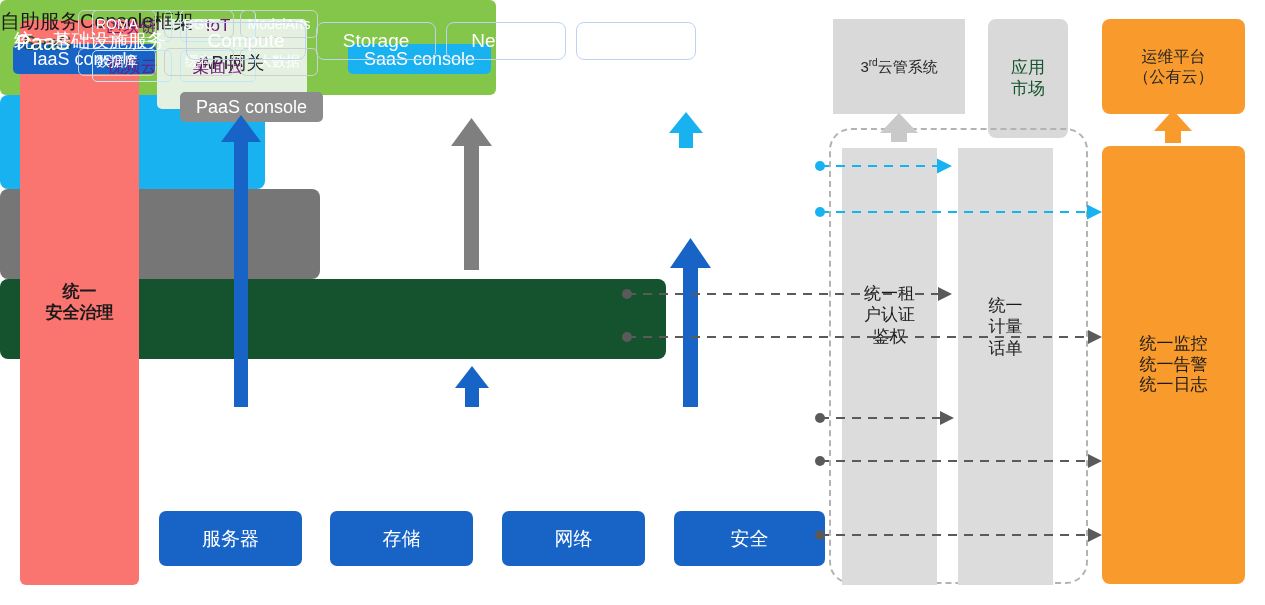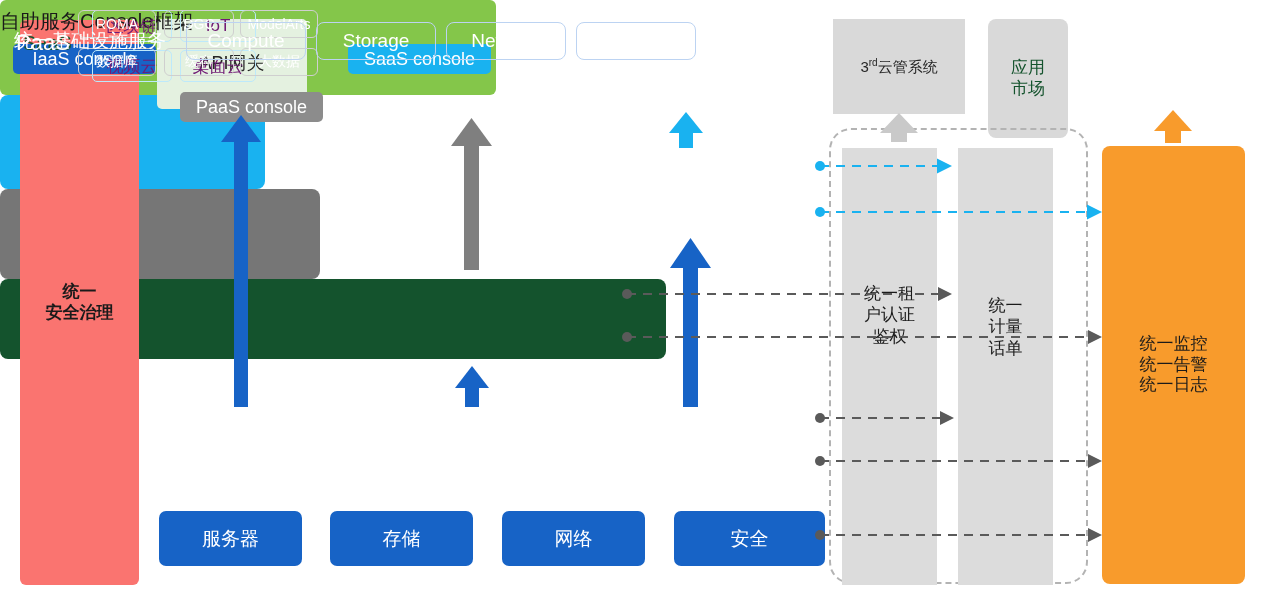--- a/index.html
+++ b/index.html
@@ -96,20 +96,24 @@
 
   <div class="box" id="third">
     <span><span>3</span><sup>rd</sup><span>云管系统</span></span>
   </div>
 
   <div class="box" id="appmkt">
     <span class="lbl">应用
 市场</span>
   </div>
 
+  <div class="box" id="ops">
+    <span class="lbl">运维平台
+（公有云）</span>
+  </div>
 
   <div id="saas">
     <div id="saas-title">SaaS</div>
     <div class="saas-chip" id="sc-0">区块链</div>
     <div class="saas-chip" id="sc-1">IoT</div>
     <div class="saas-chip" id="sc-2">视频云</div>
     <div class="saas-chip" id="sc-3">桌面云</div>
   </div>
 
   <div id="paas">

